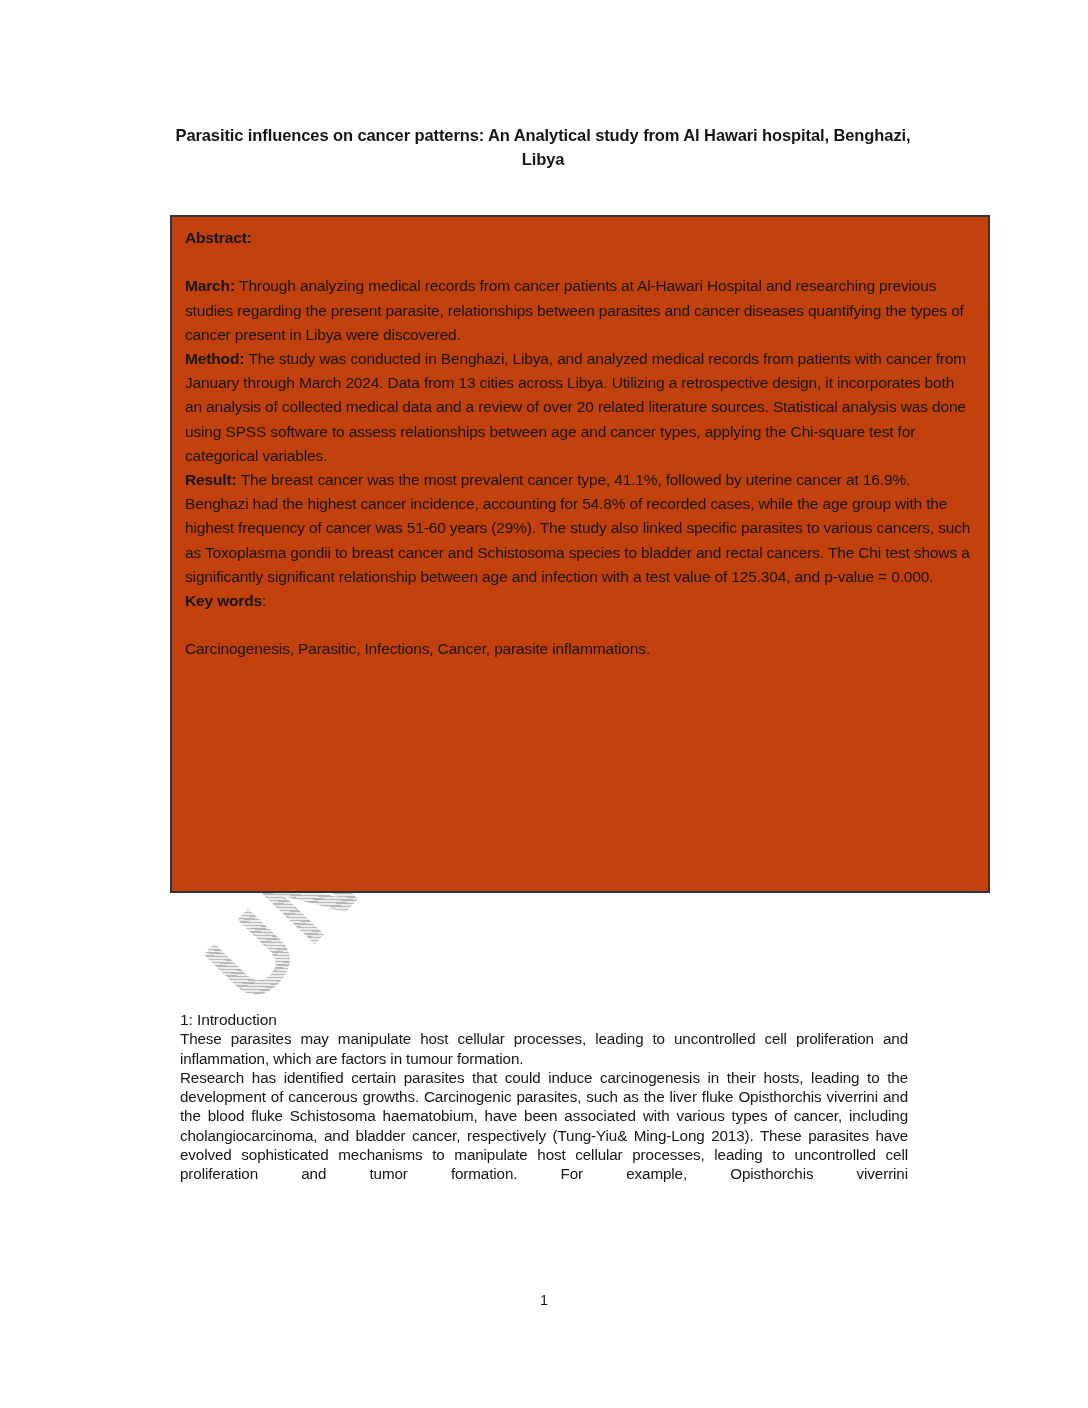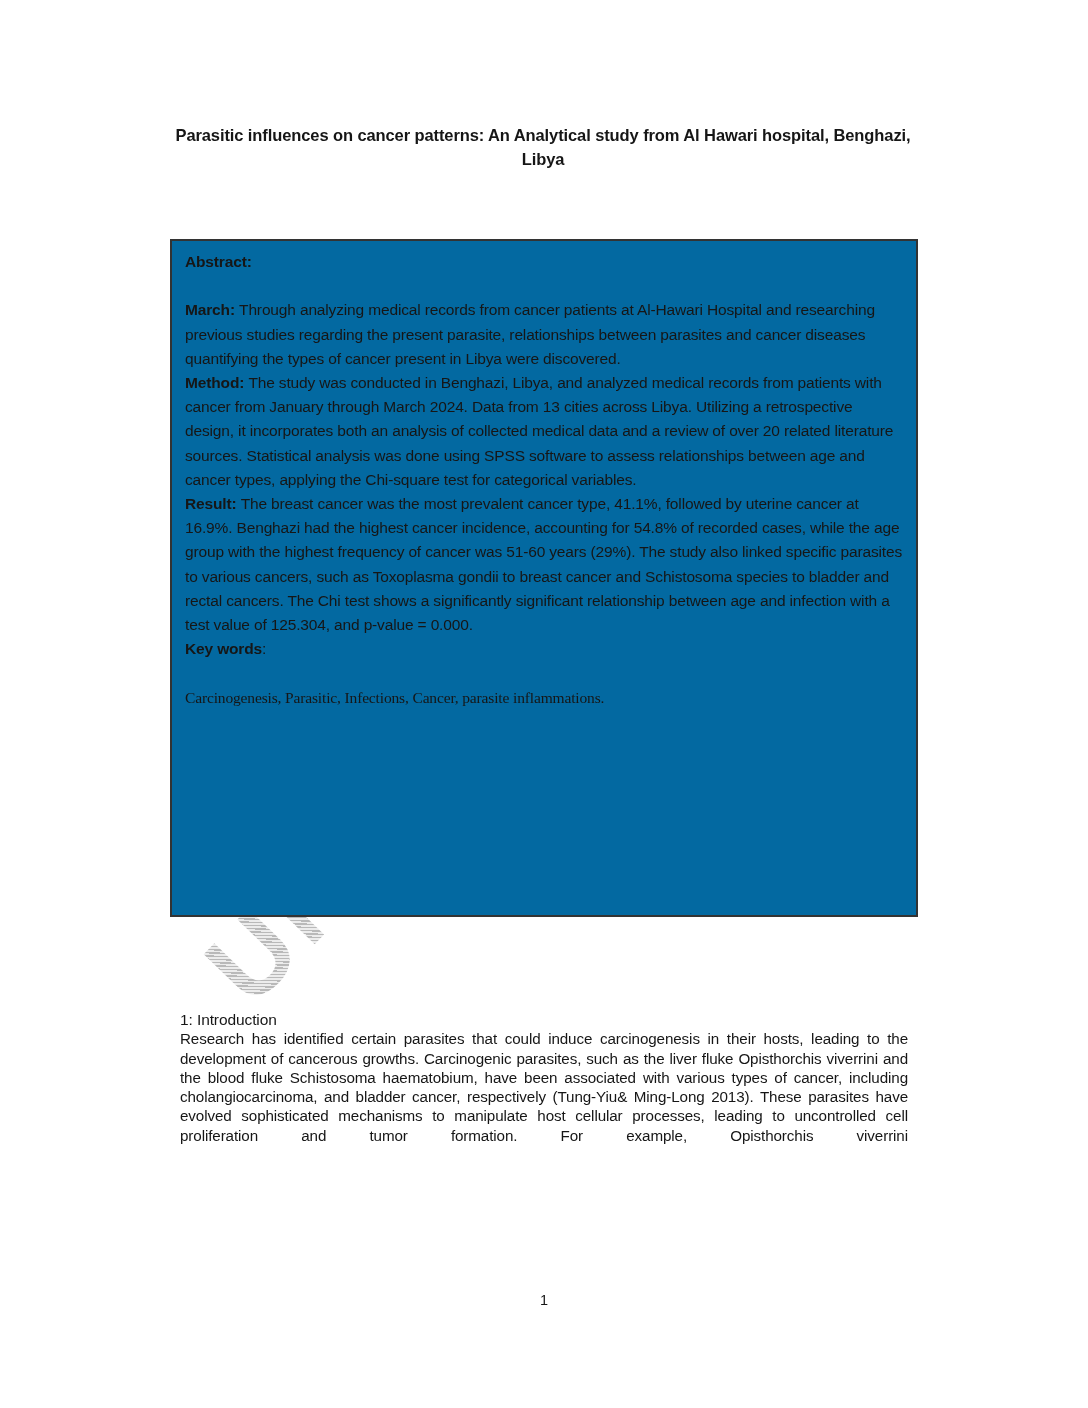--- a/index.html
+++ b/index.html
@@ -50,45 +50,43 @@
     background-clip: text;
     -webkit-text-fill-color: transparent;
     user-select: none;
   }
 
   
   .abstract-box {
     position: absolute;
     top: 215px;
     left: 170px;
-    width: 748px;
+    width: 820px;
     height: 678px;
     box-sizing: border-box;
-    background: #0369a1;
+    background: #c2410c;
     border: 2px solid #333333;
     padding: 9px 13px 0 13px;
     font-size: 15.5px;
     line-height: 24.2px;
     letter-spacing: -0.15px;
     z-index: 2;
-    margin-top: 24px;
   }
   .abs-heading {
     margin: 0 0 24.2px 0;
     font-weight: bold;
   }
   .abstract-box p.abs-p {
     margin: 0;
   }
   .abs-keywords-label {
     margin: 0;
   }
   .abs-keywords {
     margin: 24.2px 0 0 0;
-    font-family: Liberation Serif, serif;
   }
 
   
   .intro {
     position: absolute;
     top: 1010px;
     left: 180px;
     width: 728px;
     font-size: 15.2px;
     line-height: 19.3px;
@@ -138,19 +136,20 @@
       </div>
 
     <p class="abs-keywords-label"><b>Key words</b><span>:</span></p>
 
     <p class="abs-keywords">Carcinogenesis, Parasitic, Infections, Cancer, parasite inflammations.</p>
   </div>
 
   <div class="intro">
     <p class="intro-heading">1: Introduction</p>
     <div>
+        <p class="intro-p">These parasites may manipulate host cellular processes, leading to uncontrolled cell proliferation and inflammation, which are factors in tumour formation.</p>
         <p class="intro-p">Research has identified certain parasites that could induce carcinogenesis in their hosts, leading to the development of cancerous growths. Carcinogenic parasites, such as the liver fluke Opisthorchis viverrini and the blood fluke Schistosoma haematobium, have been associated with various types of cancer, including cholangiocarcinoma, and bladder cancer, respectively (Tung-Yiu&amp; Ming-Long 2013). These parasites have evolved sophisticated mechanisms to manipulate host cellular processes, leading to uncontrolled cell proliferation and tumor formation. For example, Opisthorchis viverrini</p>
       </div>
   </div>
 
   <div class="page-number">1</div>
 
 </div>
 
 </body></html>

